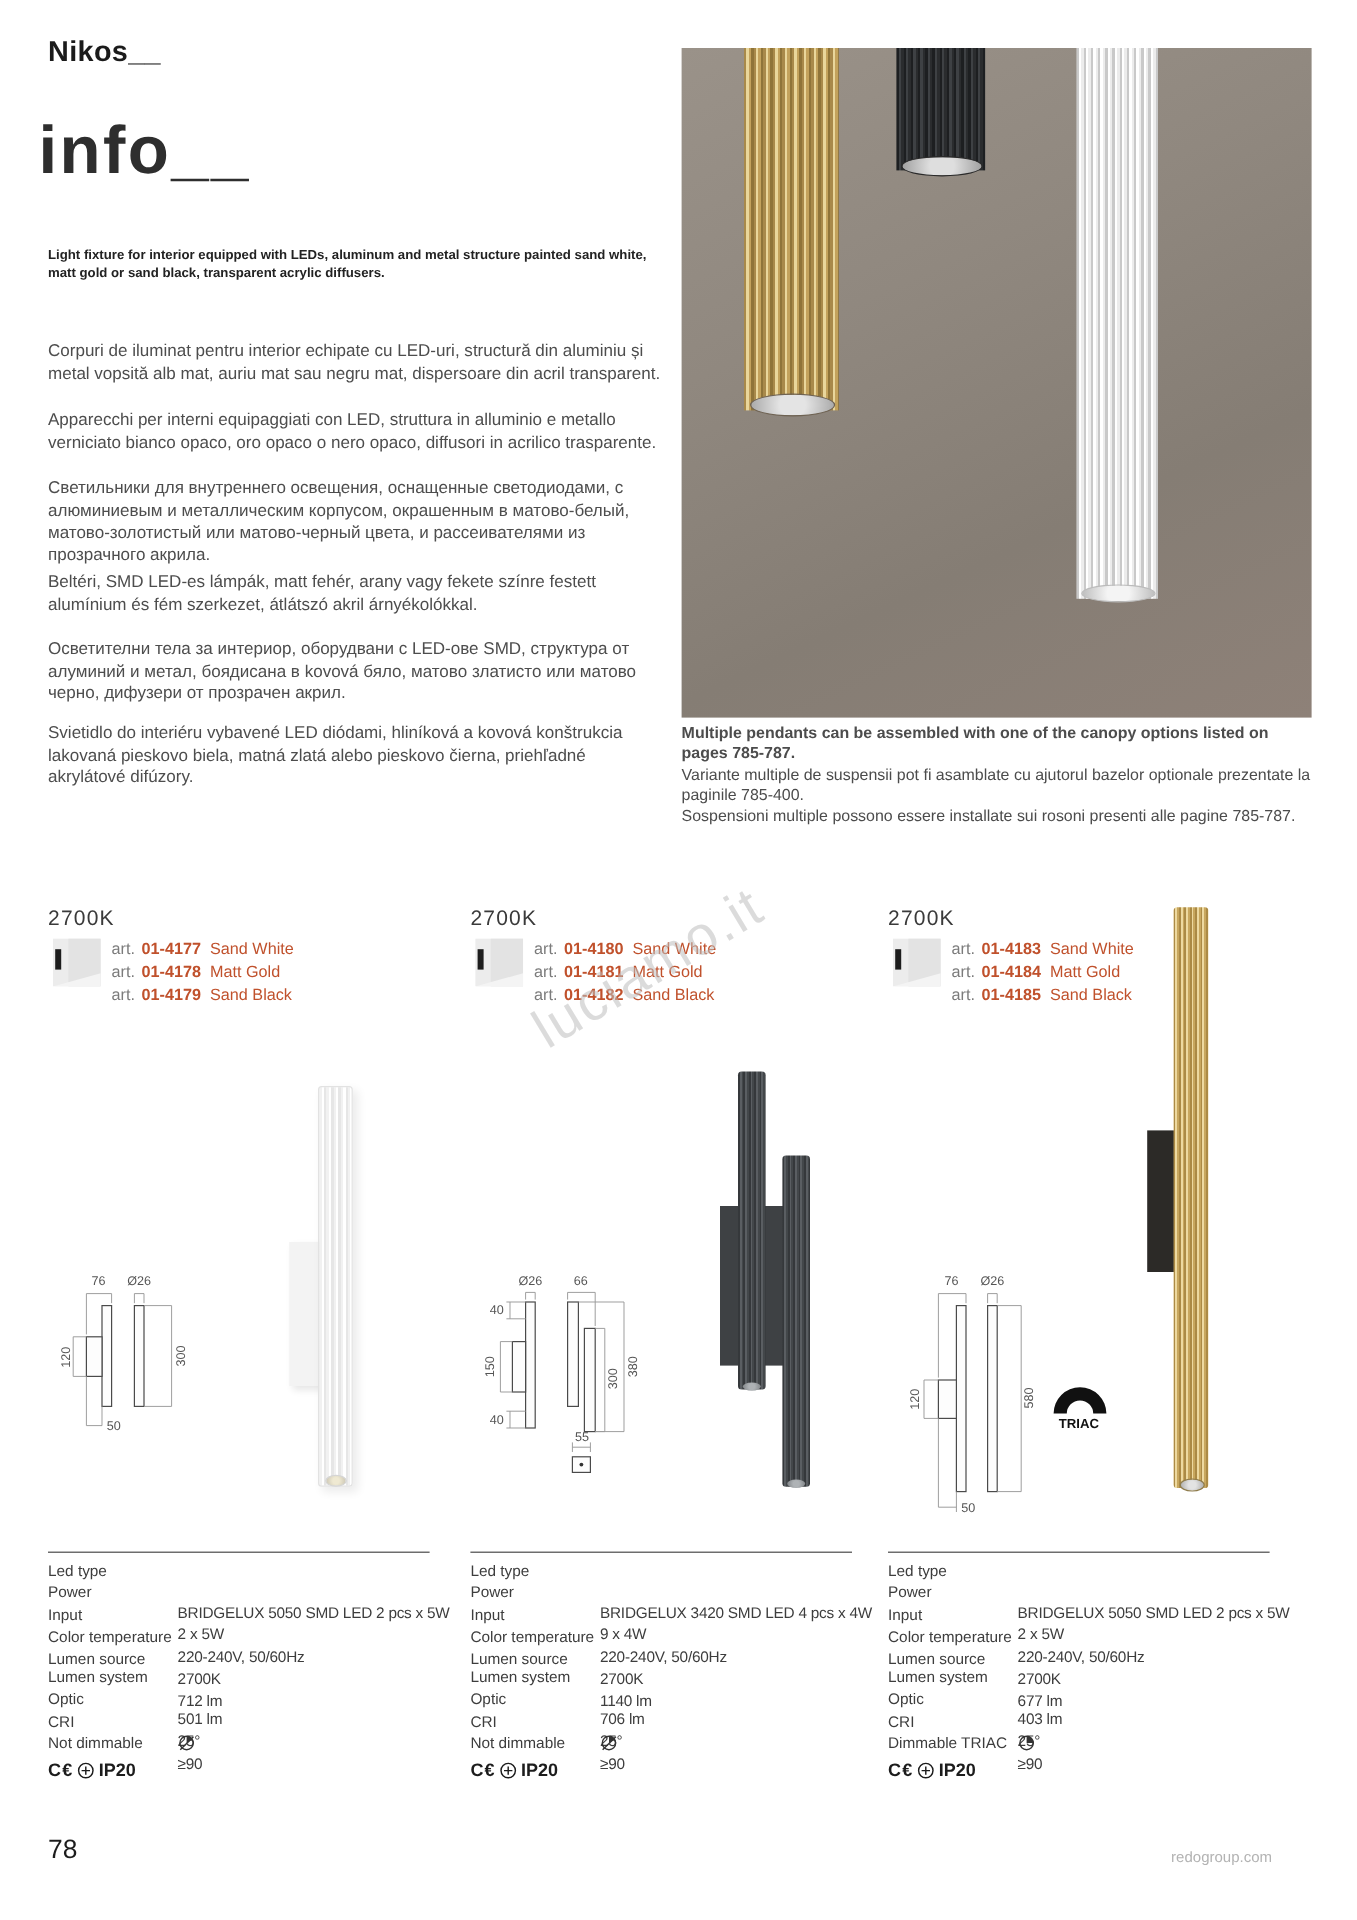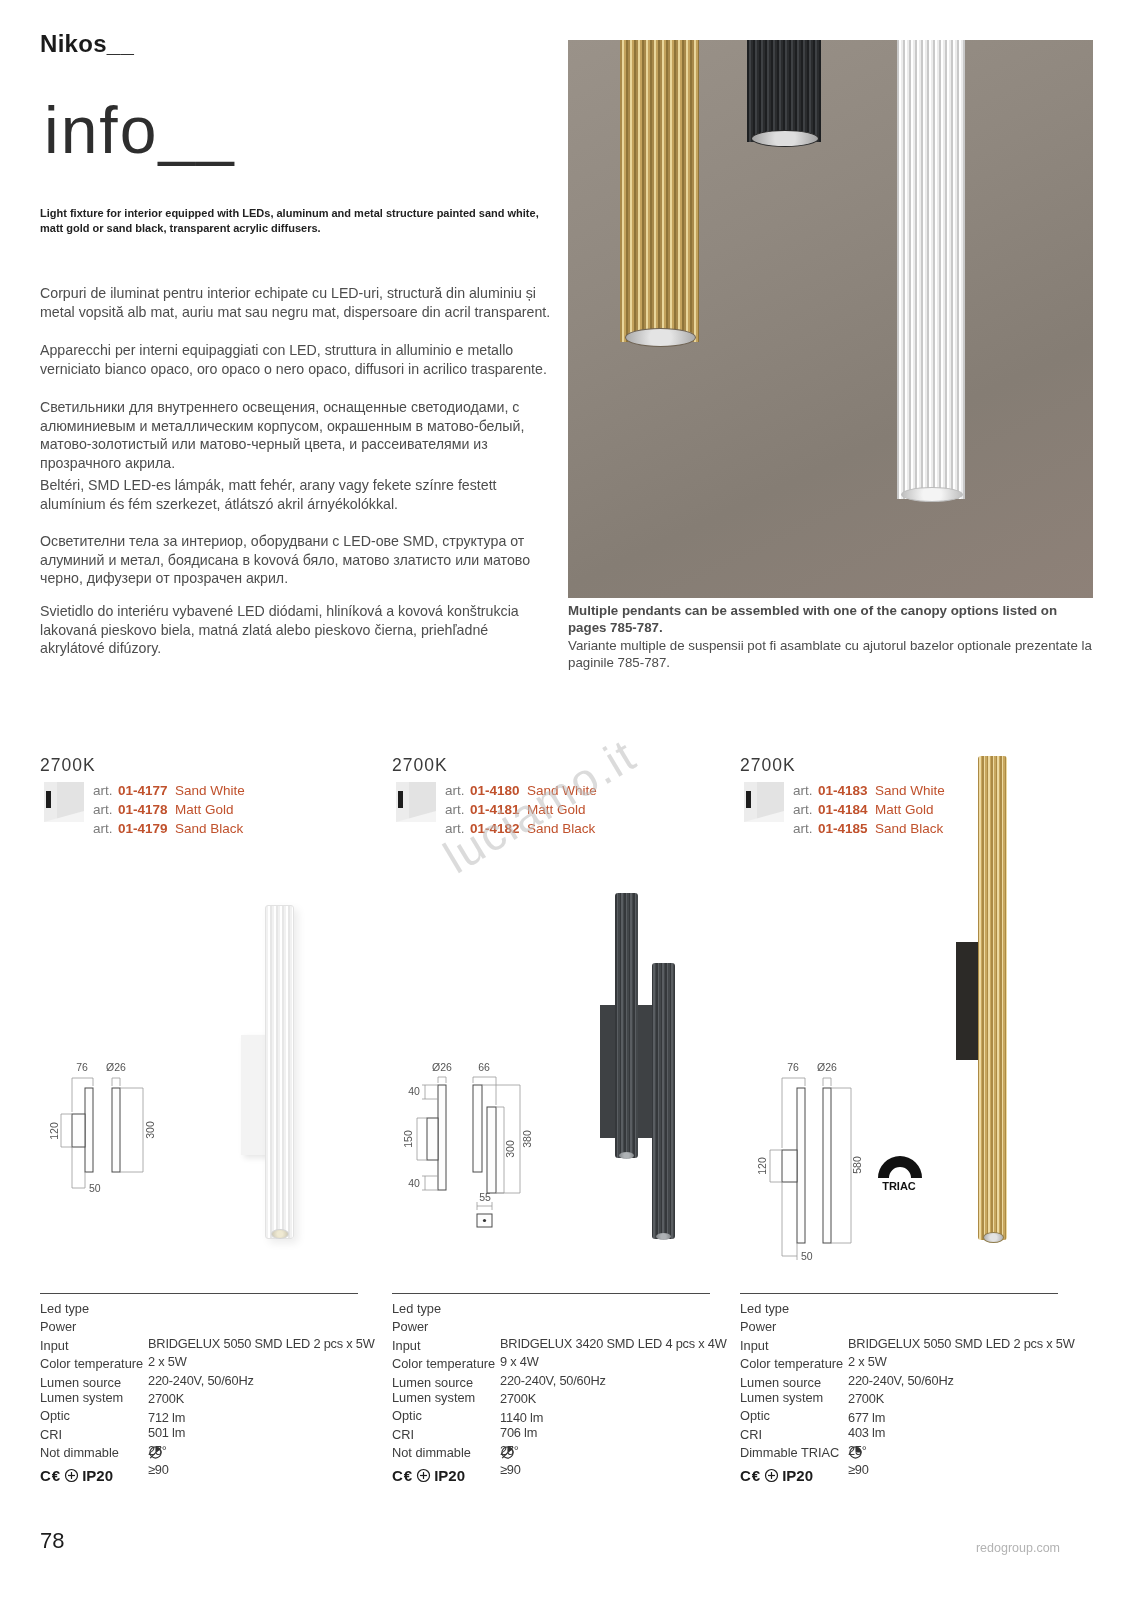--- a/index.html
+++ b/index.html
@@ -1,21 +1,21 @@
 <!DOCTYPE html>
 <html><head>
 <meta charset="utf-8">
 <style>
   html,body{margin:0;padding:0;background:#ffffff;}
   .page{position:relative;width:1096px;height:1600px;background:#fff;overflow:hidden;
         font-family:"Liberation Sans", sans-serif;color:#3c3c3c;}
 
   
   .brand{position:absolute;left:40px;top:30px;font-size:24px;font-weight:bold;color:#1b1b1b;letter-spacing:.3px;}
-  .title{position:absolute;left:44px;top:92px;font-size:66px;font-weight:400;color:#2e2e2e;letter-spacing:2px;margin:0;}
+  .title{position:absolute;left:32px;top:92px;font-size:56px;font-weight:700;color:#2e2e2e;letter-spacing:2px;margin:0;}
 
   
   .intro-en{position:absolute;left:40px;top:206px;width:505px;font-size:11px;font-weight:bold;
             color:#222;line-height:1.38;margin:0;}
   .para{position:absolute;left:40px;width:512px;font-size:14.2px;color:#4d4d4d;line-height:1.32;margin:0;}
   .p-ro{top:284px;} .p-it{top:341px;} .p-ru{top:398px;} .p-hu{top:476px;} .p-bg{top:532px;} .p-sk{top:602px;}
 
   
   .photo{position:absolute;left:568px;top:40px;width:525px;height:558px;overflow:hidden;
          background:linear-gradient(155deg,#9a9289 0%,#90887f 35%,#857d74 68%,#8e8178 100%);}
@@ -122,21 +122,22 @@
     <div class="pendant pendant-black">
         <div class="lens"></div>
       </div>
     <div class="pendant pendant-white">
         <div class="lens"></div>
       </div>
   </div>
 
   <div class="caption">
     <p class="cap-bold">Multiple pendants can be assembled with one of the canopy options listed on pages 785-787.</p>
-    <p>Variante multiple de suspensii pot fi asamblate cu ajutorul bazelor optionale prezentate la paginile 785-787.</p>
+    <p>Variante multiple de suspensii pot fi asamblate cu ajutorul bazelor optionale prezentate la paginile 785-400.</p>
+    <p>Sospensioni multiple possono essere installate sui rosoni presenti alle pagine 785-787.</p>
   </div>
 
   <div class="watermark">luciamo.it</div>
 
   <section class="col c1">
     <div class="temp">2700K</div>
     <svg class="corner-icon" width="40" height="40">
       <rect x="0" y="0" width="40" height="40" fill="#ececec"></rect>
       <polygon points="13,0 40,0 40,40 13,40" fill="#e3e3e3"></polygon>
       <polygon points="0,40 40,29 40,40" fill="#f4f4f4"></polygon>

